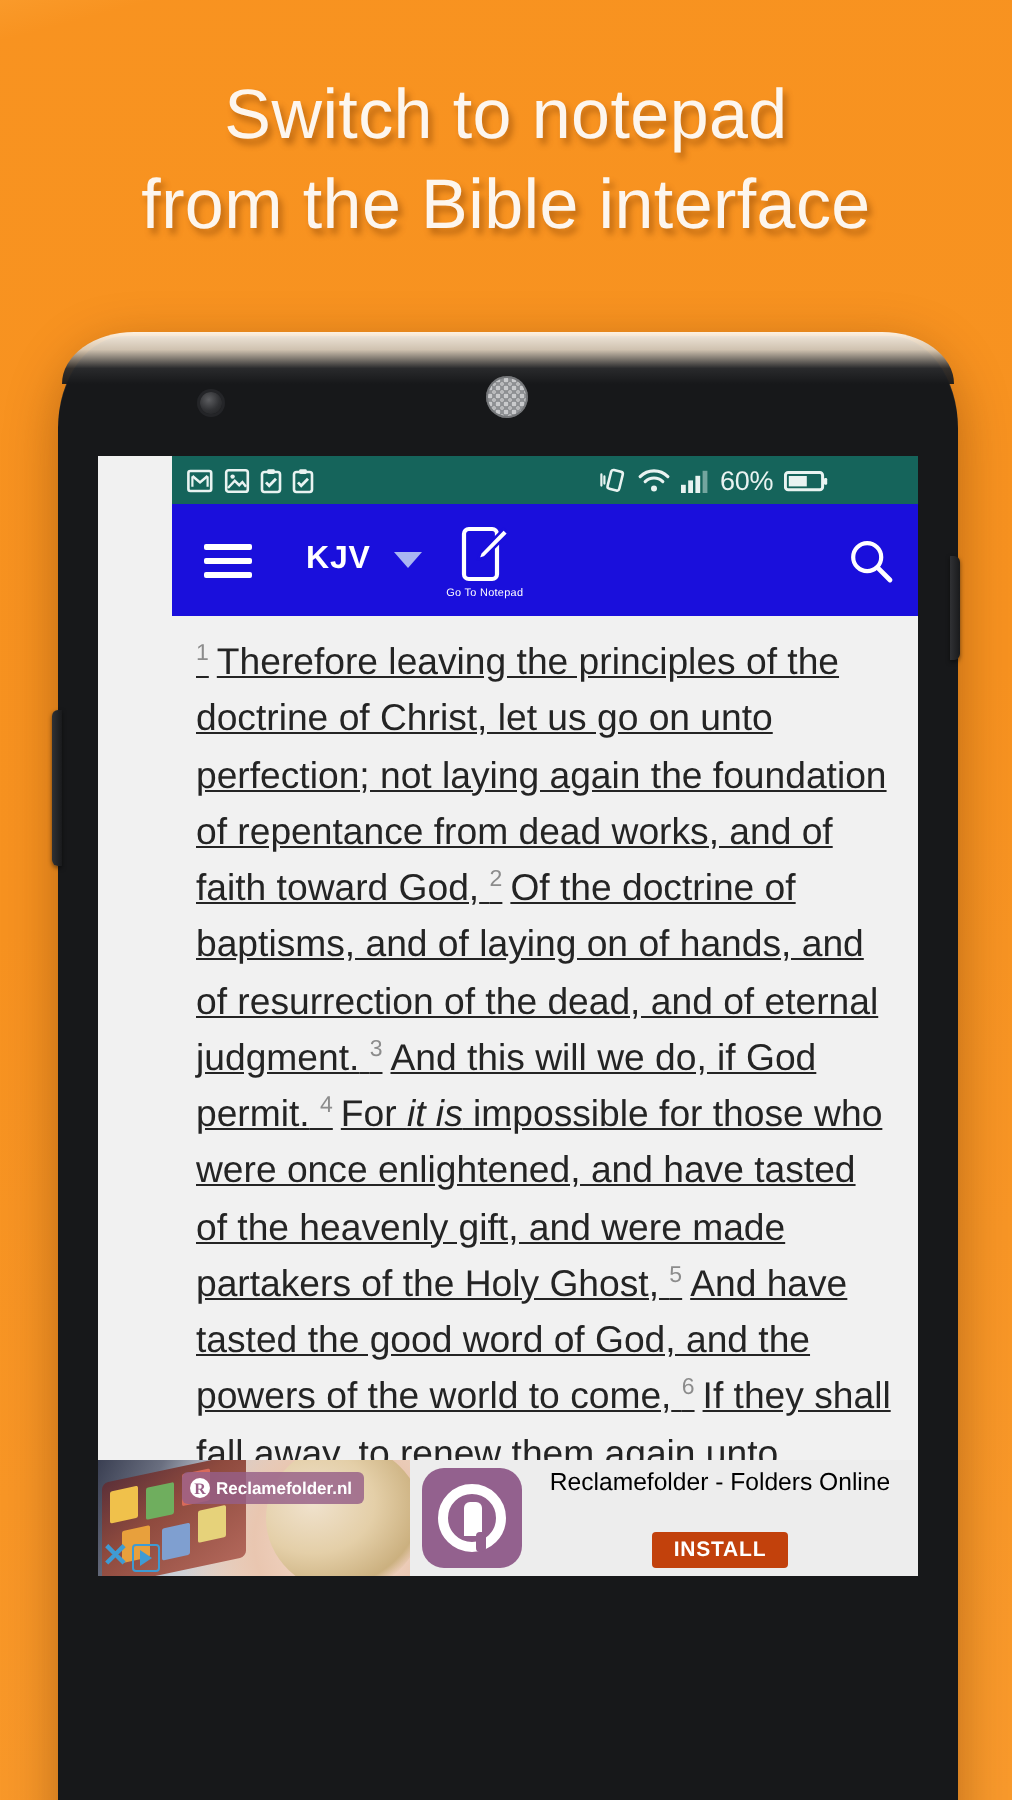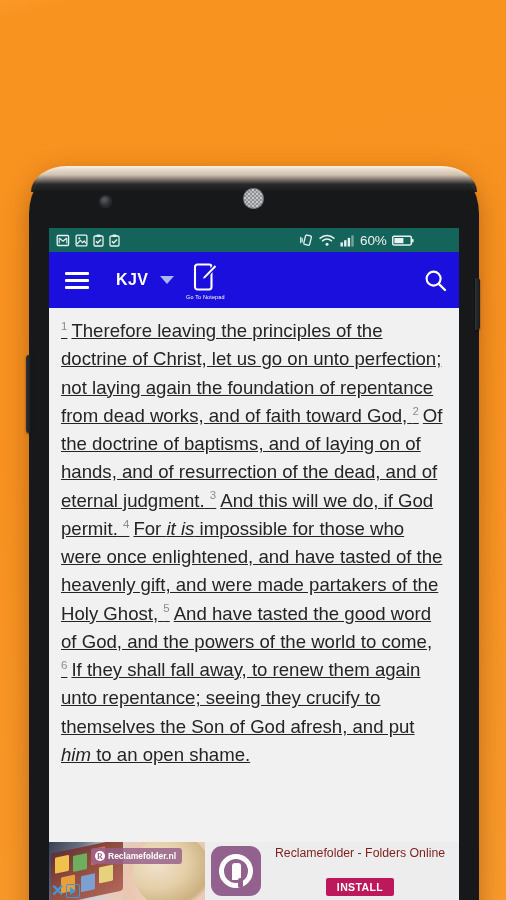--- a/index.html
+++ b/index.html
@@ -67,23 +67,24 @@
     background:linear-gradient(90deg,#303134,#191a1c);
     box-shadow:0 1px 2px rgba(0,0,0,.5);
   }
   #vol-btn  { left:26px;  top:355px; height:78px; border-radius:3px 0 0 3px; }
   #pwr-btn  { left:475px; top:278px; height:52px; border-radius:0 3px 3px 0; }
 
   
   #screen {
     position:absolute;
     left:49px; top:228px;
-    width:410px; height:672px;
+    width:410px; height:560px;
     background:#F1F1F1;
     overflow:hidden;
+    padding-left:37px;
   }
 
   
   #statusbar {
     height:24px; width:100%;
     background:#15645B;
     display:flex; align-items:center;
     padding:0 7px;
     color:#E9F3F1;
     font-size:13px;
@@ -212,34 +213,36 @@
     content:""; position:absolute; left:8px; top:4px;
     width:9px; height:17px; background:#fff;
     border-radius:3px 3px 0 0;
   }
   #ad-logo .ring:before {
     content:""; position:absolute; left:14px; top:19px;
     width:5px;height:10px;background:#93618E;border-radius:2px;
     z-index:2;
   }
   #ad-body { flex:1; text-align:center; padding:0 4px; }
-  #ad-title { font-size:12.3px; color:#7f1d1d; line-height:1.18; }
+  #ad-title { font-size:12.3px; color:#000000; line-height:1.18; }
   #ad-install {
     display:inline-block; margin-top:18px;
-    background:#be185d; color:#fff;
+    background:#c2410c; color:#fff;
     font-size:10.5px; font-weight:bold;
     padding:3px 11px; border-radius:2px;
     letter-spacing:.4px; cursor:pointer;
   }
 </style>
 </head>
 <body>
 
 <div id="stage">
 
+  <div id="headline">Switch to notepad
+from the Bible interface</div>
 
   <div id="phone"></div>
   <div id="phone-rim"></div>
   <div id="camera"></div>
   <div id="speaker"></div>
   <div class="side-btn" id="vol-btn"></div>
   <div class="side-btn" id="pwr-btn"></div>
 
   <div id="screen">
 

